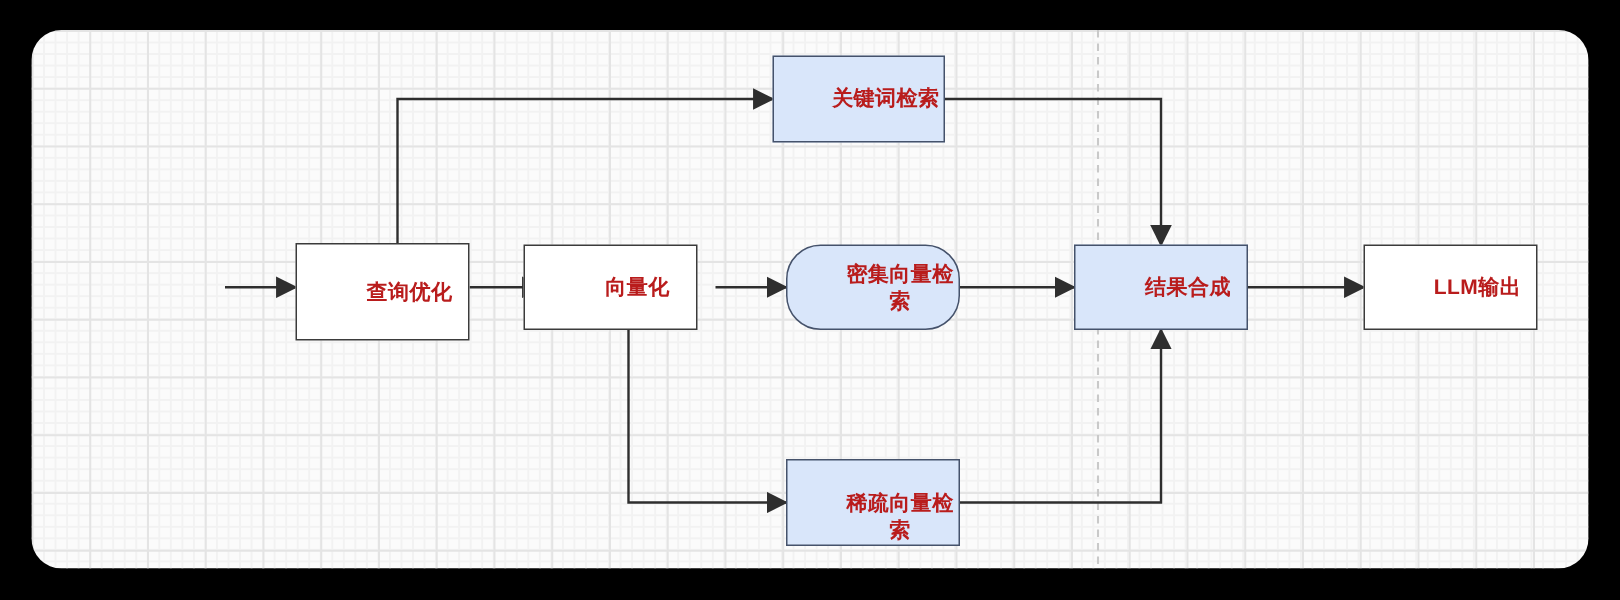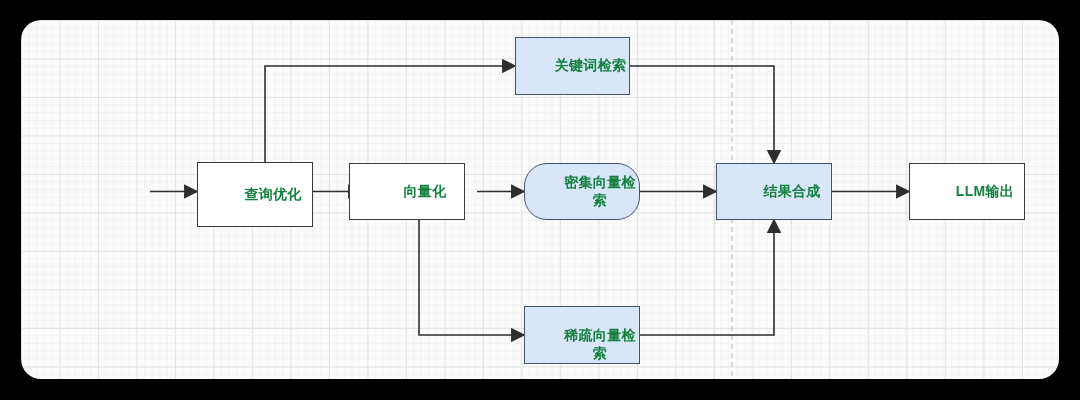--- a/index.html
+++ b/index.html
@@ -41,21 +41,21 @@
     height: 359px;
   }
   .node {
     position: absolute;
     display: flex;
     align-items: center;
     justify-content: center;
     box-sizing: border-box;
     background: #ffffff;
     border: 1.6px solid #3b3b3b;
-    color: #15803d;
+    color: #b91c1c;
     font-size: 14px;
     font-weight: bold;
     letter-spacing: 0.3px;
     text-align: center;
     padding-left: 36px;
   }
   .node--blue {
     background: #d9e6fa;
     border-color: #45526b;
   }

